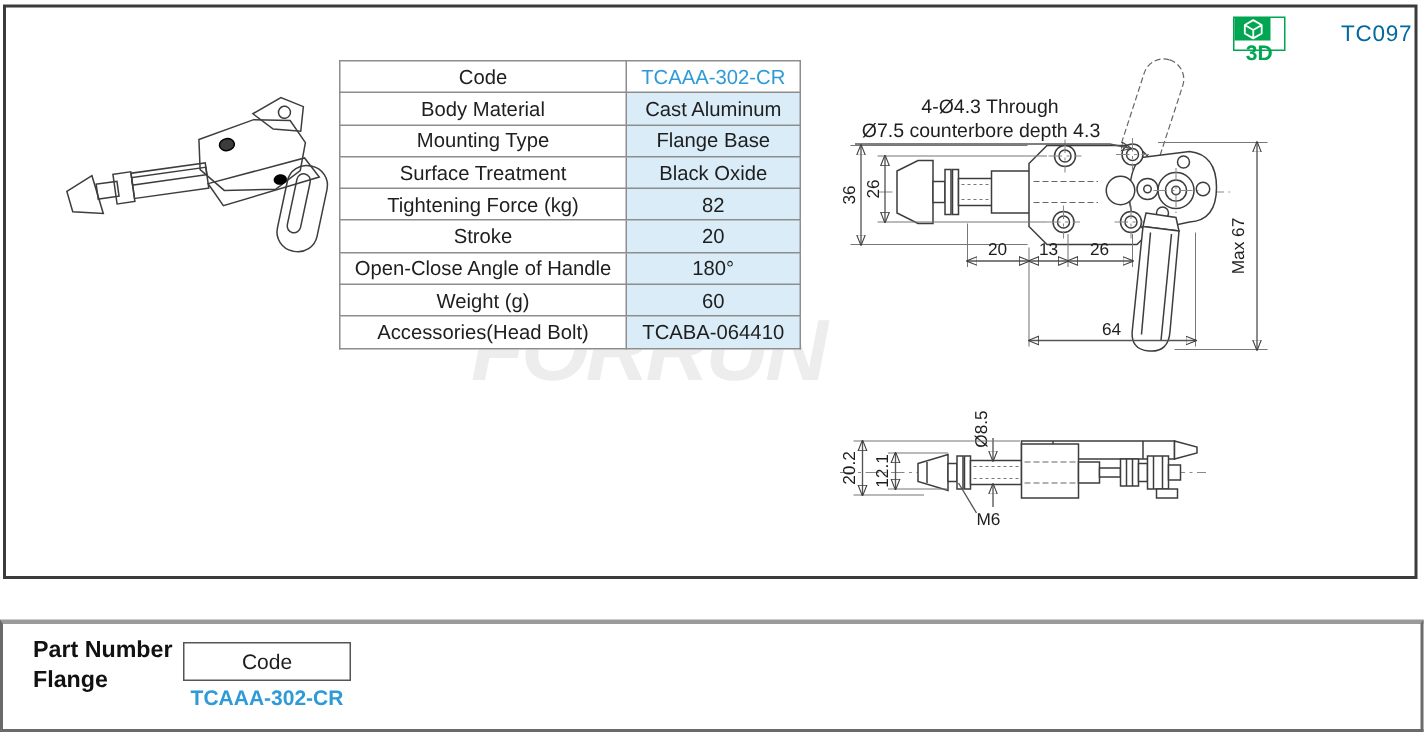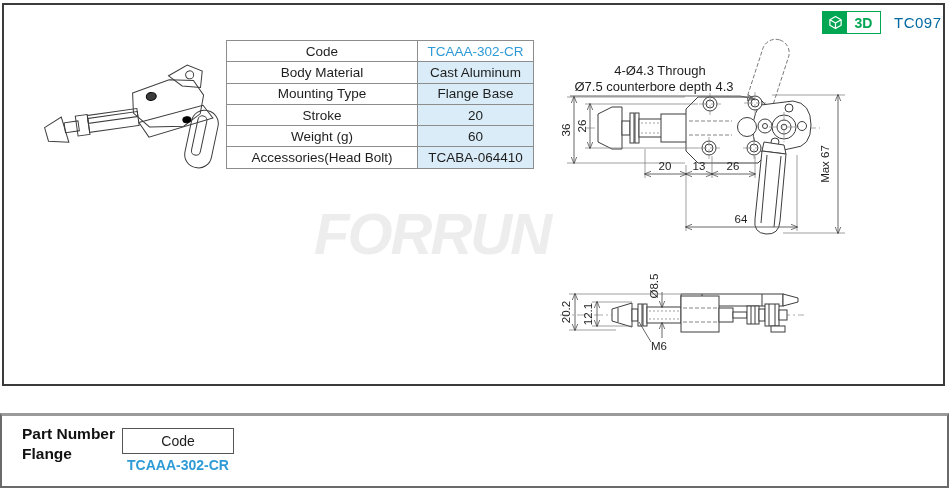--- a/index.html
+++ b/index.html
@@ -24,21 +24,21 @@
   table.spec td {
     border:1px solid #8d8d8d; height:21.3px; text-align:center;
     font-size:13.5px; color:#1e1e1e; padding:0 4px; white-space:nowrap;
   }
   td.lbl { width:191px; background:#fff; }
   td.val { width:116px; background:#d9ecf8; }
   td.val.code { background:#fff; color:#2e9bd6; }
   
   .badge3d {
     position:absolute; left:822px; top:11px; z-index:2; display:flex;
-    border:1.5px solid #00a651; height:23px; background:#fff; align-items:stretch;
+    border:1.5px solid #00a651; height:23px; background:#fff; align-items:stretch;flex-direction:column;
   }
   .badge3d .icn {
     width:24px; background:#00a651; display:flex; align-items:center; justify-content:center;
   }
   .badge3d .txt {
     width:33px; display:flex; align-items:center; justify-content:center;
     color:#00a651; font-size:14px; font-weight:bold;
   }
   .pagecode {
     position:absolute; left:894px; top:14px; z-index:2;
@@ -114,22 +114,34 @@
       </tr>
       <tr>
         <td class="lbl">Body Material</td>
         <td class="val">Cast Aluminum</td>
       </tr>
       <tr>
         <td class="lbl">Mounting Type</td>
         <td class="val">Flange Base</td>
       </tr>
       <tr>
+        <td class="lbl">Surface Treatment</td>
+        <td class="val">Black Oxide</td>
+      </tr>
+      <tr>
+        <td class="lbl">Tightening Force (kg)</td>
+        <td class="val">82</td>
+      </tr>
+      <tr>
         <td class="lbl">Stroke</td>
         <td class="val">20</td>
+      </tr>
+      <tr>
+        <td class="lbl">Open-Close Angle of Handle</td>
+        <td class="val">180°</td>
       </tr>
       <tr>
         <td class="lbl">Weight (g)</td>
         <td class="val">60</td>
       </tr>
       <tr>
         <td class="lbl">Accessories(Head Bolt)</td>
         <td class="val">TCABA-064410</td>
       </tr>
     </tbody>

